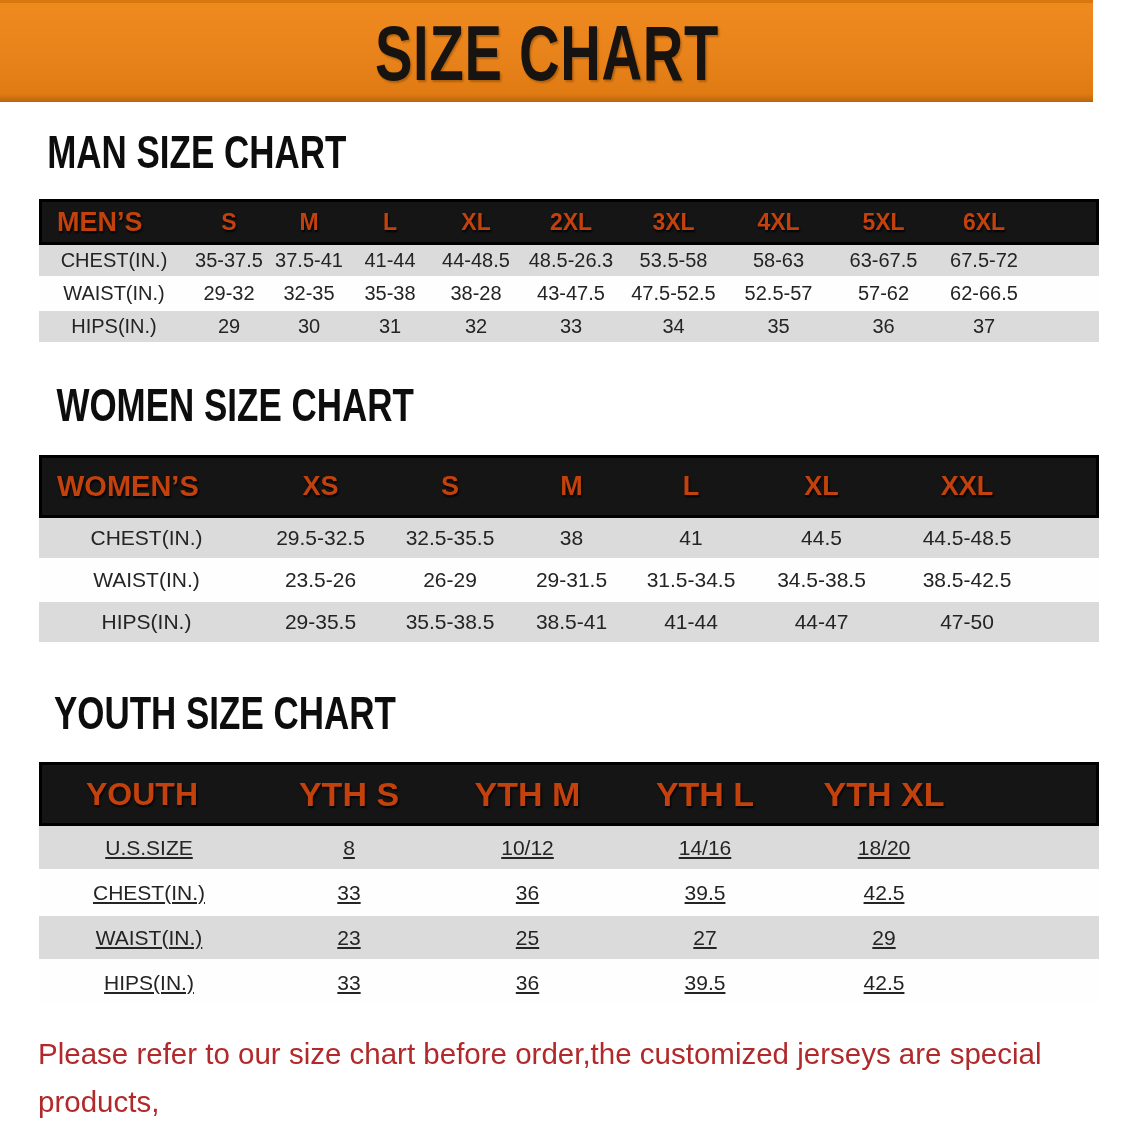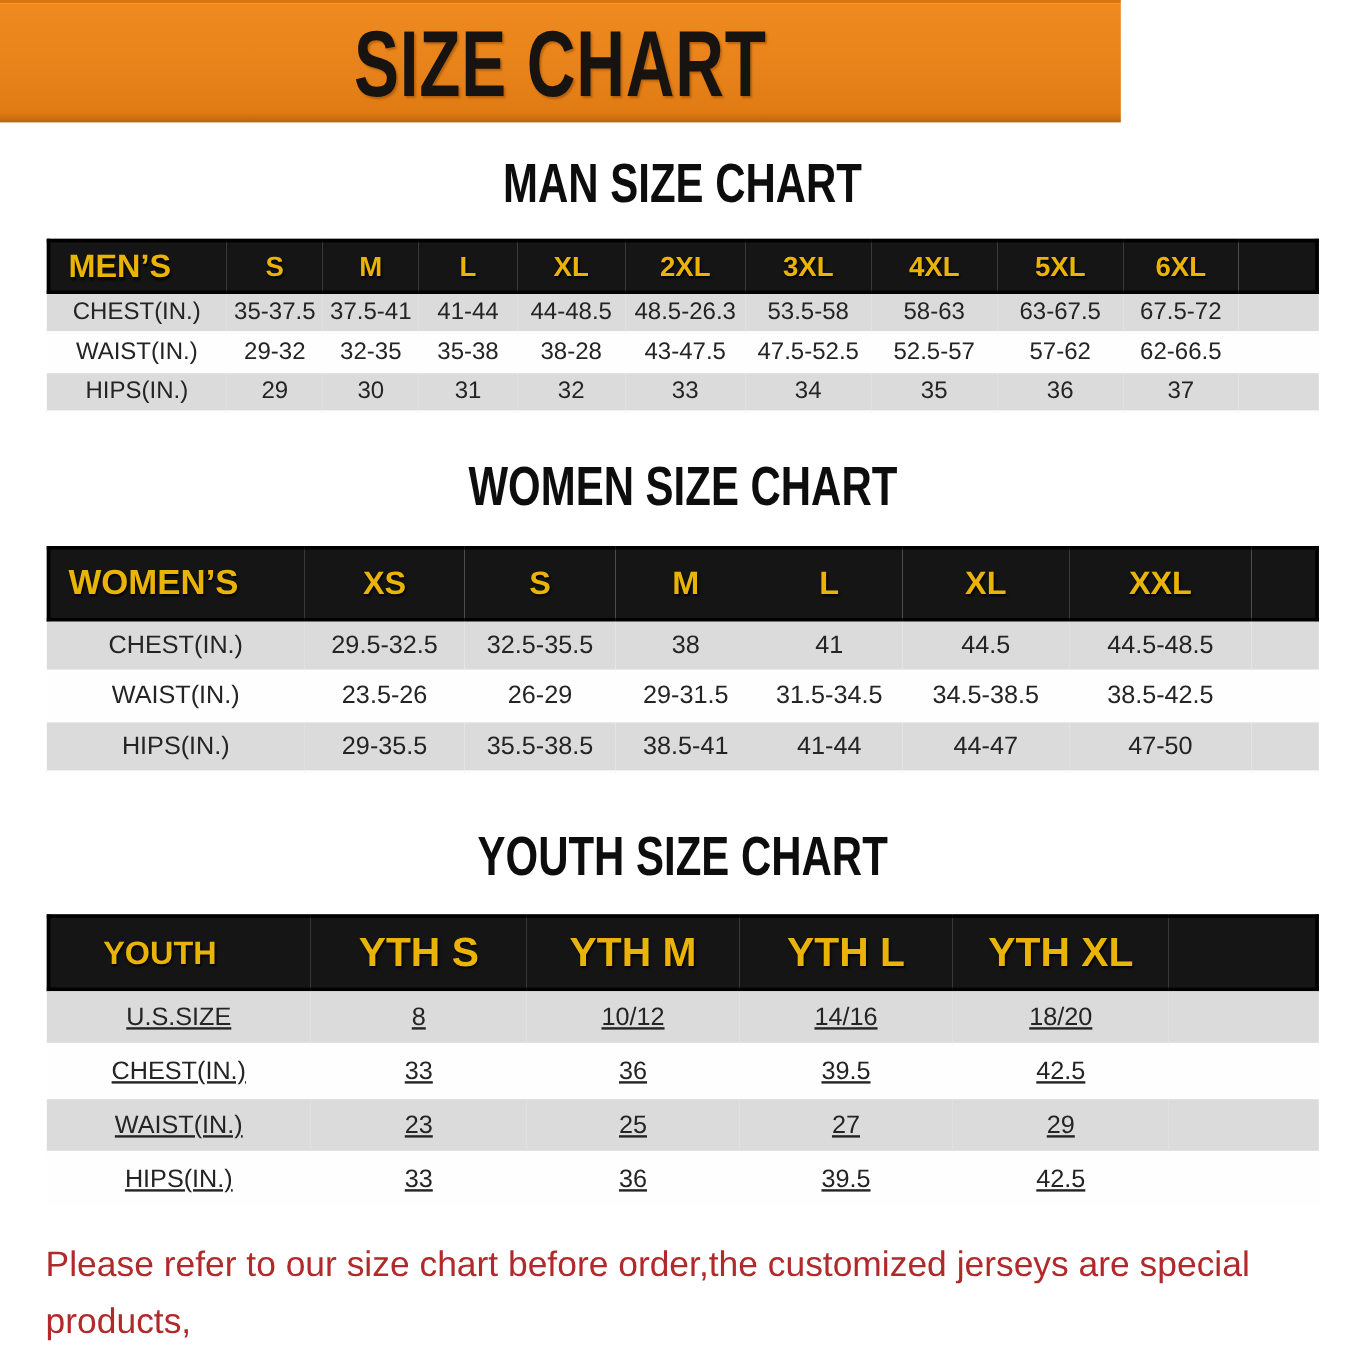--- a/index.html
+++ b/index.html
@@ -4,53 +4,53 @@
 <style>
   * { margin:0; padding:0; box-sizing:border-box; }
   html,body { background:#ffffff; }
   body {
     width:1138px; height:1132px; overflow:hidden;
     font-family:"Liberation Sans", sans-serif;
     color:#1f1f1f;
   }
   
   .banner {
-    width:934px; height:102px;
+    width:1093px; height:102px;
     background:linear-gradient(180deg,#ef8a1f 0%, #e8821a 55%, #e07a12 92%, #b9650f 100%);
     border-top:3px solid #d9770f;
     display:flex; align-items:center; justify-content:center;
   }
   .banner-text {
     display:inline-block;
     font-size:78px; font-weight:800; line-height:1;
     color:#161310;
     transform:scaleX(0.72);
     letter-spacing:1px;
     text-shadow:2px 2px 2px rgba(120,60,0,0.45);
     white-space:nowrap;
   }
   
-  .section-heading { text-align:center; }
+  .section-heading { }
   .section-heading .cond {
     display:inline-block; white-space:nowrap;
     font-size:46px; font-weight:800; line-height:1;
     color:#0d0d0d;
     transform:scaleX(0.76);
   }
   .heading-man   { margin-top:27px; }
   .heading-women { margin-top:38px; }
   .heading-youth { margin-top:46px; }
   
   .size-table {
     width:1060px; margin:0 auto;
     border-collapse:separate; border-spacing:0;
     table-layout:fixed;
   }
   .size-table thead th {
-    background:#151515; color:#eab308;
+    background:#151515; color:#c2410c;
     border-top:3px solid #000; border-bottom:3px solid #000;
     text-shadow:1px 2px 2px rgba(0,0,0,0.9);
     white-space:nowrap;
   }
   .size-table thead th:first-child { border-left:3px solid #000; }
   .size-table thead th.filler      { border-right:3px solid #000; }
   .size-table thead th.corner {
     text-align:left; padding-left:15px; font-weight:800;
   }
   .size-table tbody tr:nth-child(odd)  { background:#dbdbdb; }
@@ -62,21 +62,21 @@
     white-space:nowrap;
   }
   .tbl-men   { margin-top:24px; }
   .tbl-women { margin-top:27px; }
   .tbl-youth { margin-top:26px; }
   .tbl-men   thead th { height:46px; font-size:23px; }
   .tbl-women thead th { height:63px; font-size:27px; }
   .tbl-youth thead th { height:64px; font-size:34px; }
   .tbl-men   thead th.corner { font-size:27px; }
   .tbl-women thead th.corner { font-size:29px;margin-left:32px; }
-  .tbl-youth thead th.corner { font-size:27px;padding-left:44px; }
+  .tbl-youth thead th.corner { font-size:32px;padding-left:44px; }
   .tbl-men   tbody th, .tbl-men   tbody td { height:33px; font-size:20px; }
   .tbl-women tbody th, .tbl-women tbody td { height:42px; font-size:21px; }
   .tbl-youth tbody th, .tbl-youth tbody td { height:45px; font-size:21px;text-decoration:underline; }
   
   .disclaimer {
     margin:24px 30px 0 38px;
     font-size:29.5px; line-height:1.62;
     color:#b2292b; font-weight:500;
   }
   .disclaimer span { display:block; }

